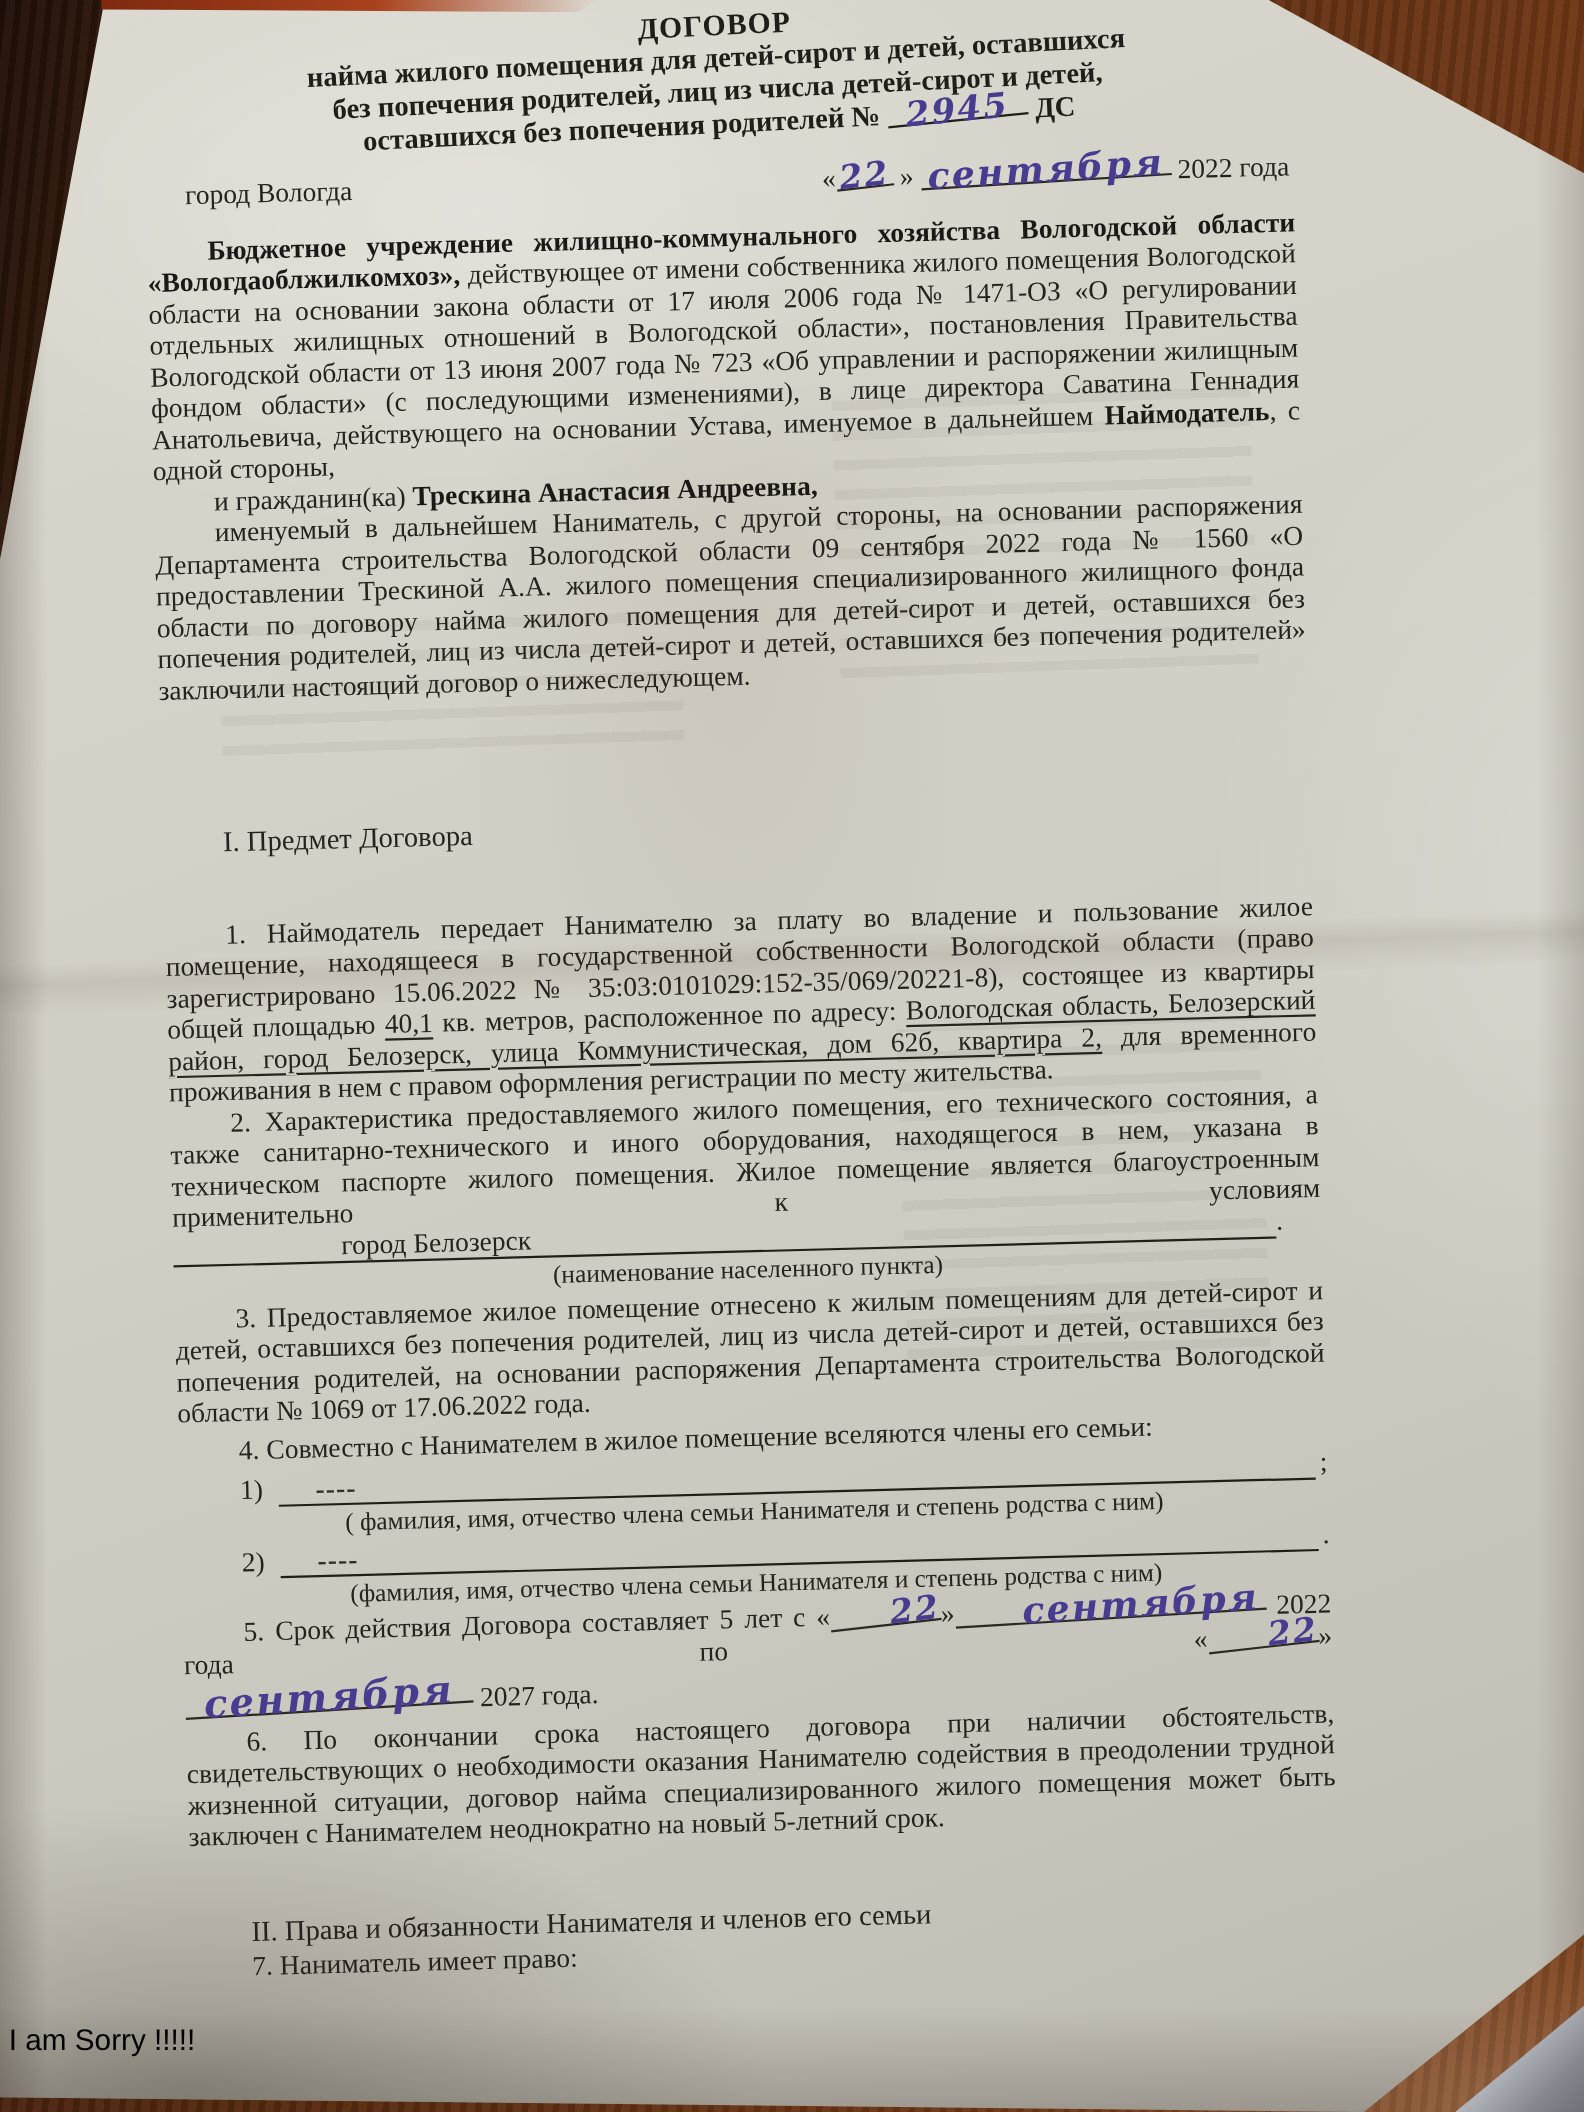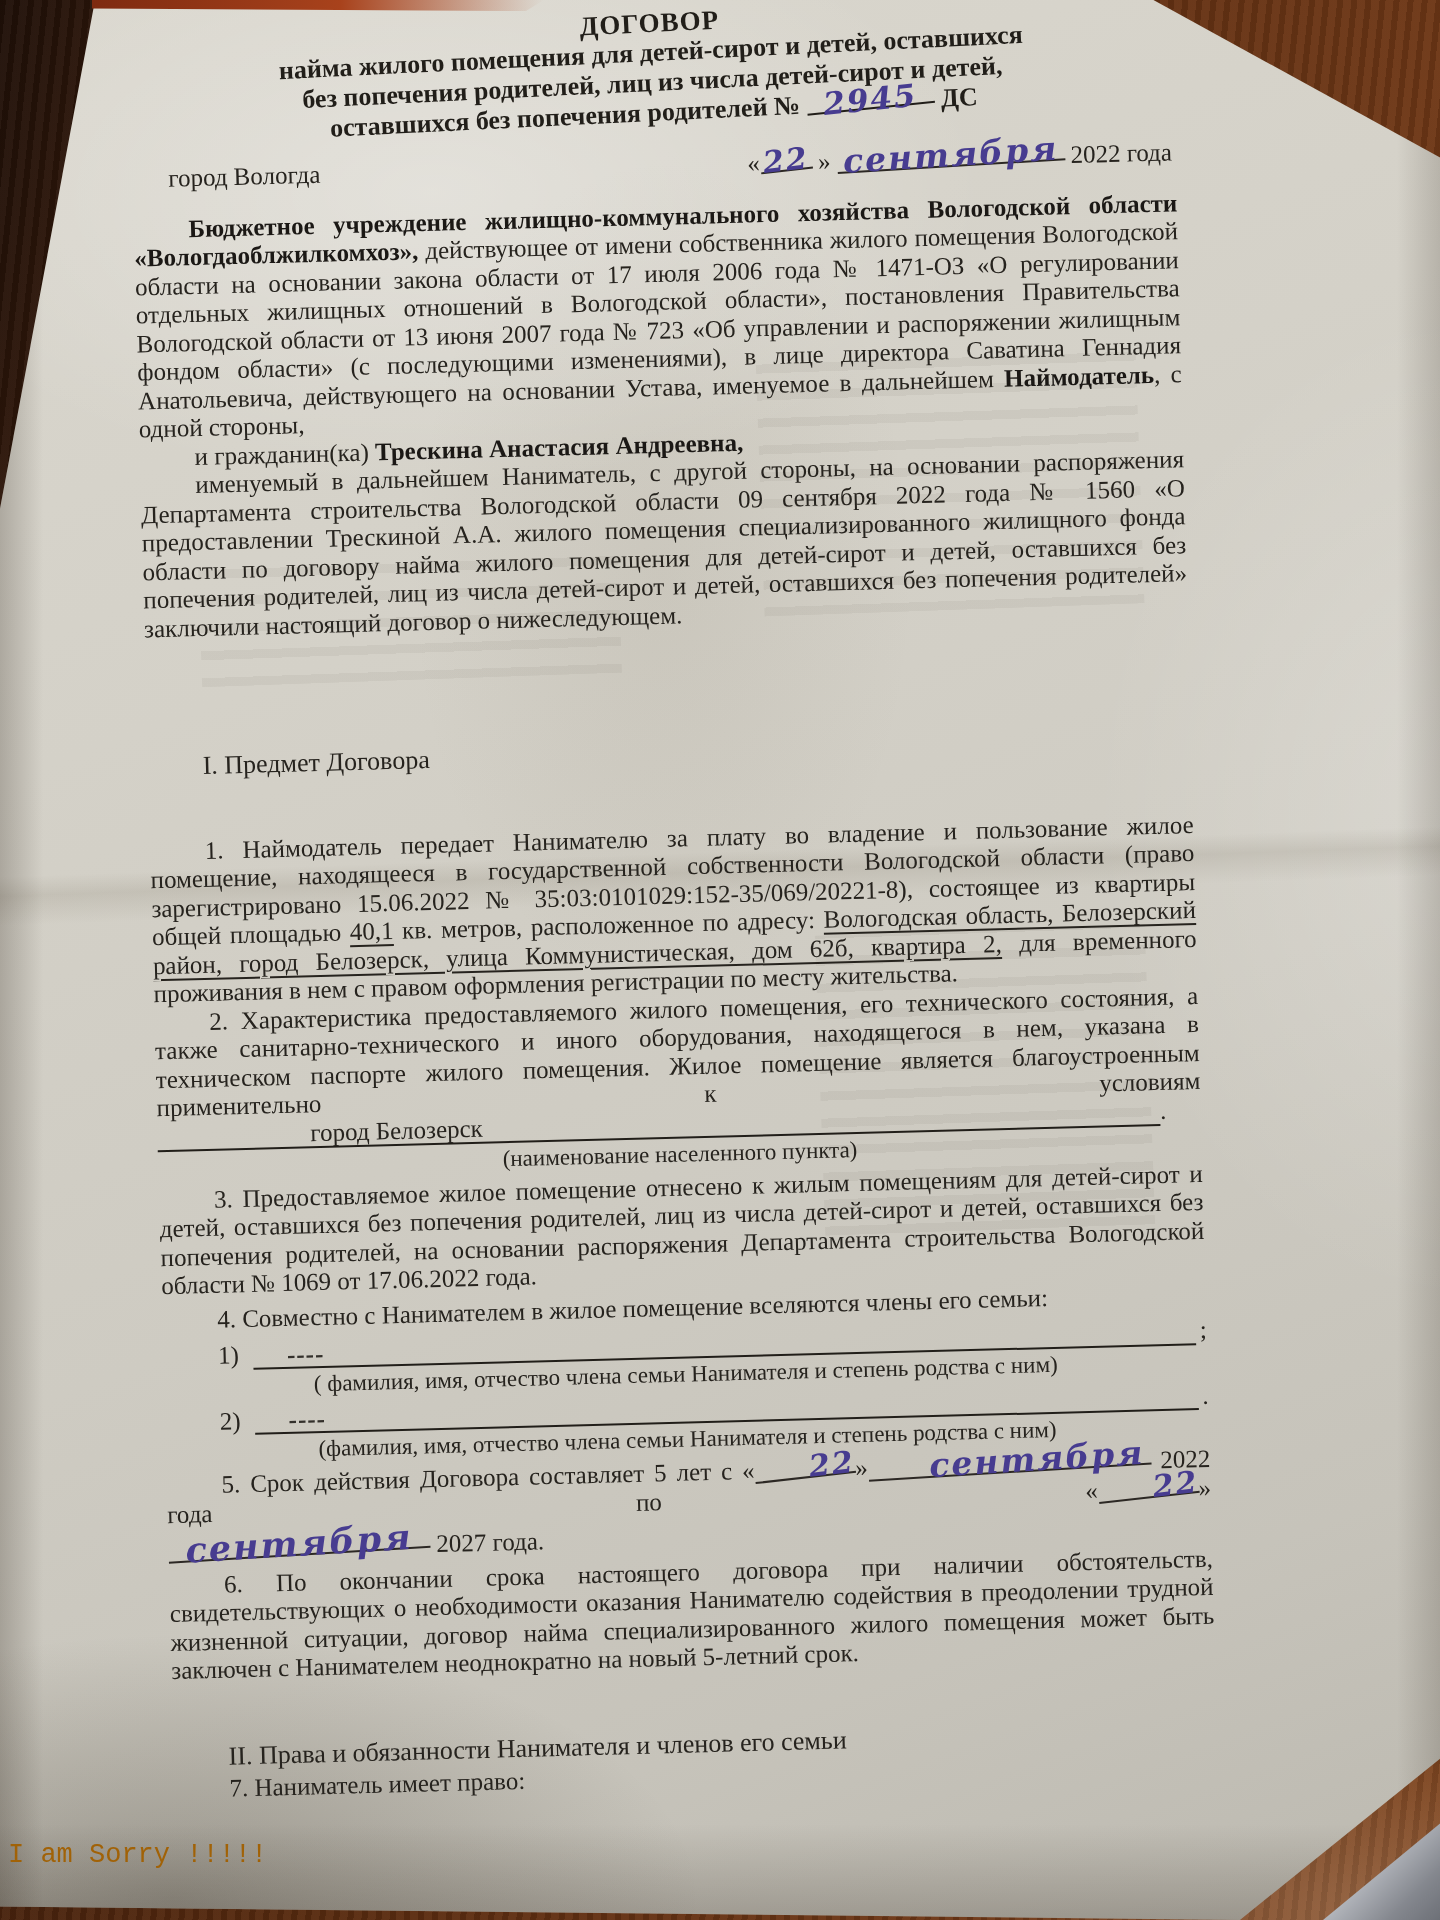--- a/index.html
+++ b/index.html
@@ -71,21 +71,21 @@
     text-align:left;padding-left:98px;vertical-align:baseline;line-height:26px;}
   .caption{text-align:center;font-size:23px;line-height:26px;margin:3px 0 6px 0;}
   .fam-row{display:flex;align-items:flex-end;margin-top:8px;}
   .fam-row .lbl{margin-left:55px;padding-right:14px;}
   .fam-row .line{flex:1;border-bottom:2px solid #211e19;padding-left:34px;line-height:24px;
     color:#33302b;letter-spacing:1px;font-weight:bold;}
   .fam-row .tail{padding-left:4px;}
   .term{ text-align:justify;text-align-last:justify;}
   .sorry{
     position:absolute;left:8px;top:1840px;
-    font-family:Liberation Mono, monospace;font-size:27px;color:#a16207;
+    font-family:Liberation Sans, sans-serif;font-size:27px;color:#000000;
   }
 </style>
 </head>
 <body>
 
 <div class="paper"></div>
 <div class="red-tab"></div>
 <div class="ghost g1"></div>
 <div class="ghost g2"></div>
 <div class="ghost g3"></div>

